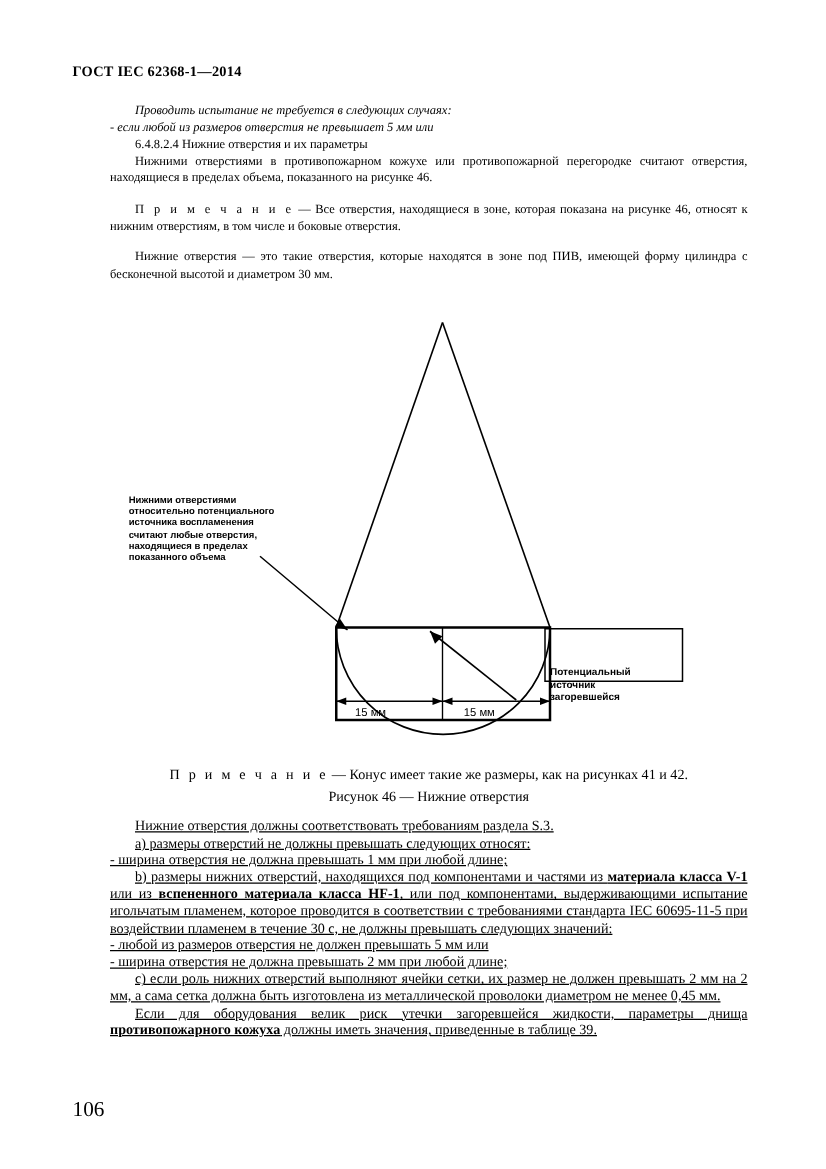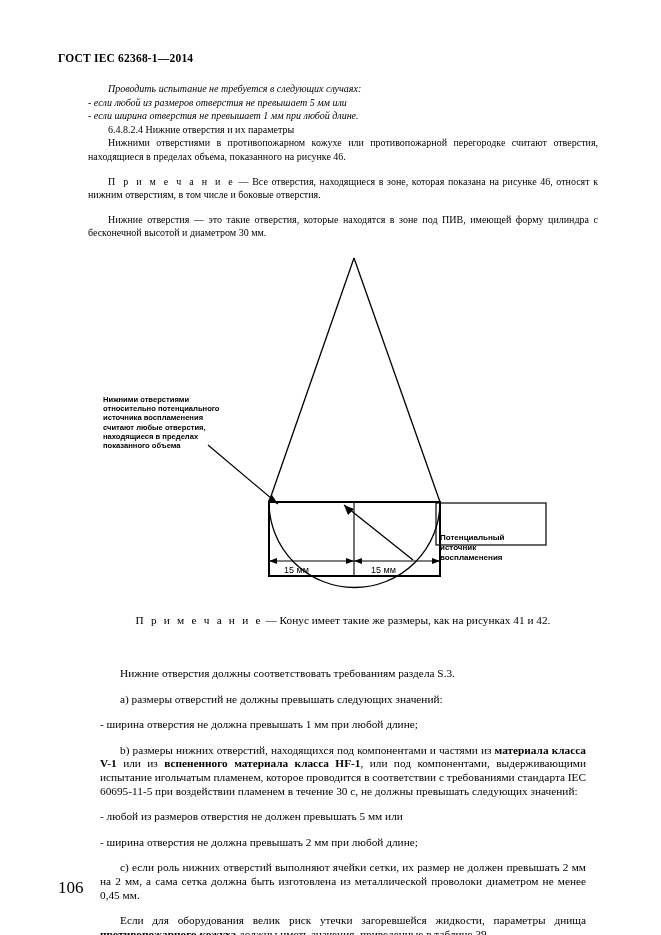--- a/index.html
+++ b/index.html
@@ -86,21 +86,21 @@
   }
   .content2 {
     position: absolute;
     left: 88px;
     top: 655px;
     width: 510px;
     font-size: 11.3px;
     line-height: 13.6px;
     text-align: justify;
   }
-  .content2 p { margin: 12px; }
+  .content2 p { margin: 0; text-decoration: underline; }
   .pagenum {
     position: absolute;
     left: 58px;
     top: 878px;
     font-size: 17px;
   }
   .callout-text {
     font-family: "Liberation Sans", sans-serif;
     font-size: 7.6px;
     font-weight: bold;
@@ -116,21 +116,20 @@
 </head>
 <body>
 
 <div class="page">
 
   <div class="header">ГОСТ IEC 62368-1—2014</div>
 
   <div class="content">
     <p class="italic indent">Проводить испытание не требуется в следующих случаях:</p>
     <p class="italic">- если любой из размеров отверстия не превышает 5 мм или</p>
-    <p class="italic">- если ширина отверстия не превышает 1 мм при любой длине.</p>
     <p class="indent">6.4.8.2.4 Нижние отверстия и их параметры</p>
     <p class="indent">Нижними отверстиями в противопожарном кожухе или противопожарной перегородке считают отверстия, находящиеся в пределах объема, показанного на рисунке 46.</p>
     <p class="indent gap-top"><span class="spaced">П р и м е ч а н и е</span><span> — Все отверстия, находящиеся в зоне, которая показана на рисунке 46, относят к нижним отверстиям, в том числе и боковые отверстия.</span></p>
     <p class="indent gap-top">Нижние отверстия — это такие отверстия, которые находятся в зоне под ПИВ, имеющей форму цилиндра с бесконечной высотой и диаметром 30 мм.</p>
   </div>
 
   <div class="figure">
     <svg width="510" height="360" viewBox="0 0 510 360" xmlns="http://www.w3.org/2000/svg">
 
       <line x1="266" y1="3" x2="181" y2="247" stroke="#000" stroke-width="1.3"></line>
@@ -163,33 +162,34 @@
       <div>относительно потенциального</div>
       <div>источника воспламенения</div>
       <div>считают любые отверстия,</div>
       <div>находящиеся в пределах</div>
       <div>показанного объема</div>
     </div>
 
     <div class="callout-text" style="position:absolute; left:352px; top:252px; width:104px; font-size:8px; line-height:10px;">
       <div>Потенциальный</div>
       <div>источник</div>
-      <div>воспламенения</div>
+      <div>загоревшейся</div>
     </div>
 
     <div class="dim-text" style="position:absolute; left:196px; top:310px;">15 мм</div>
     <div class="dim-text" style="position:absolute; left:283px; top:310px;">15 мм</div>
   </div>
 
   <div class="fig-note"><span class="spaced">П р и м е ч а н и е</span><span> — Конус имеет такие же размеры, как на рисунках 41 и 42.</span></div>
 
+  <div class="fig-caption">Рисунок 46 — Нижние отверстия</div>
 
   <div class="content2">
     <p class="indent">Нижние отверстия должны соответствовать требованиям раздела S.3.</p>
-    <p class="indent">a) размеры отверстий не должны превышать следующих значений:</p>
+    <p class="indent">a) размеры отверстий не должны превышать следующих относят:</p>
     <p>- ширина отверстия не должна превышать 1 мм при любой длине;</p>
     <p class="indent"><span>b) размеры нижних отверстий, находящихся под компонентами и частями из </span><b>материала класса V-1</b><span> или из </span><b>вспененного материала класса HF-1</b><span>, или под компонентами, выдерживающими испытание игольчатым пламенем, которое проводится в соответствии с требованиями стандарта IEC 60695-11-5 при воздействии пламенем в течение 30 с, не должны превышать следующих значений:</span></p>
     <p>- любой из размеров отверстия не должен превышать 5 мм или</p>
     <p>- ширина отверстия не должна превышать 2 мм при любой длине;</p>
     <p class="indent">c) если роль нижних отверстий выполняют ячейки сетки, их размер не должен превышать 2 мм на 2 мм, а сама сетка должна быть изготовлена из металлической проволоки диаметром не менее 0,45 мм.</p>
     <p class="indent"><span>Если для оборудования велик риск утечки загоревшейся жидкости, параметры днища </span><b>противопожарного кожуха</b><span> должны иметь значения, приведенные в таблице 39.</span></p>
   </div>
 
   <div class="pagenum">106</div>
 

